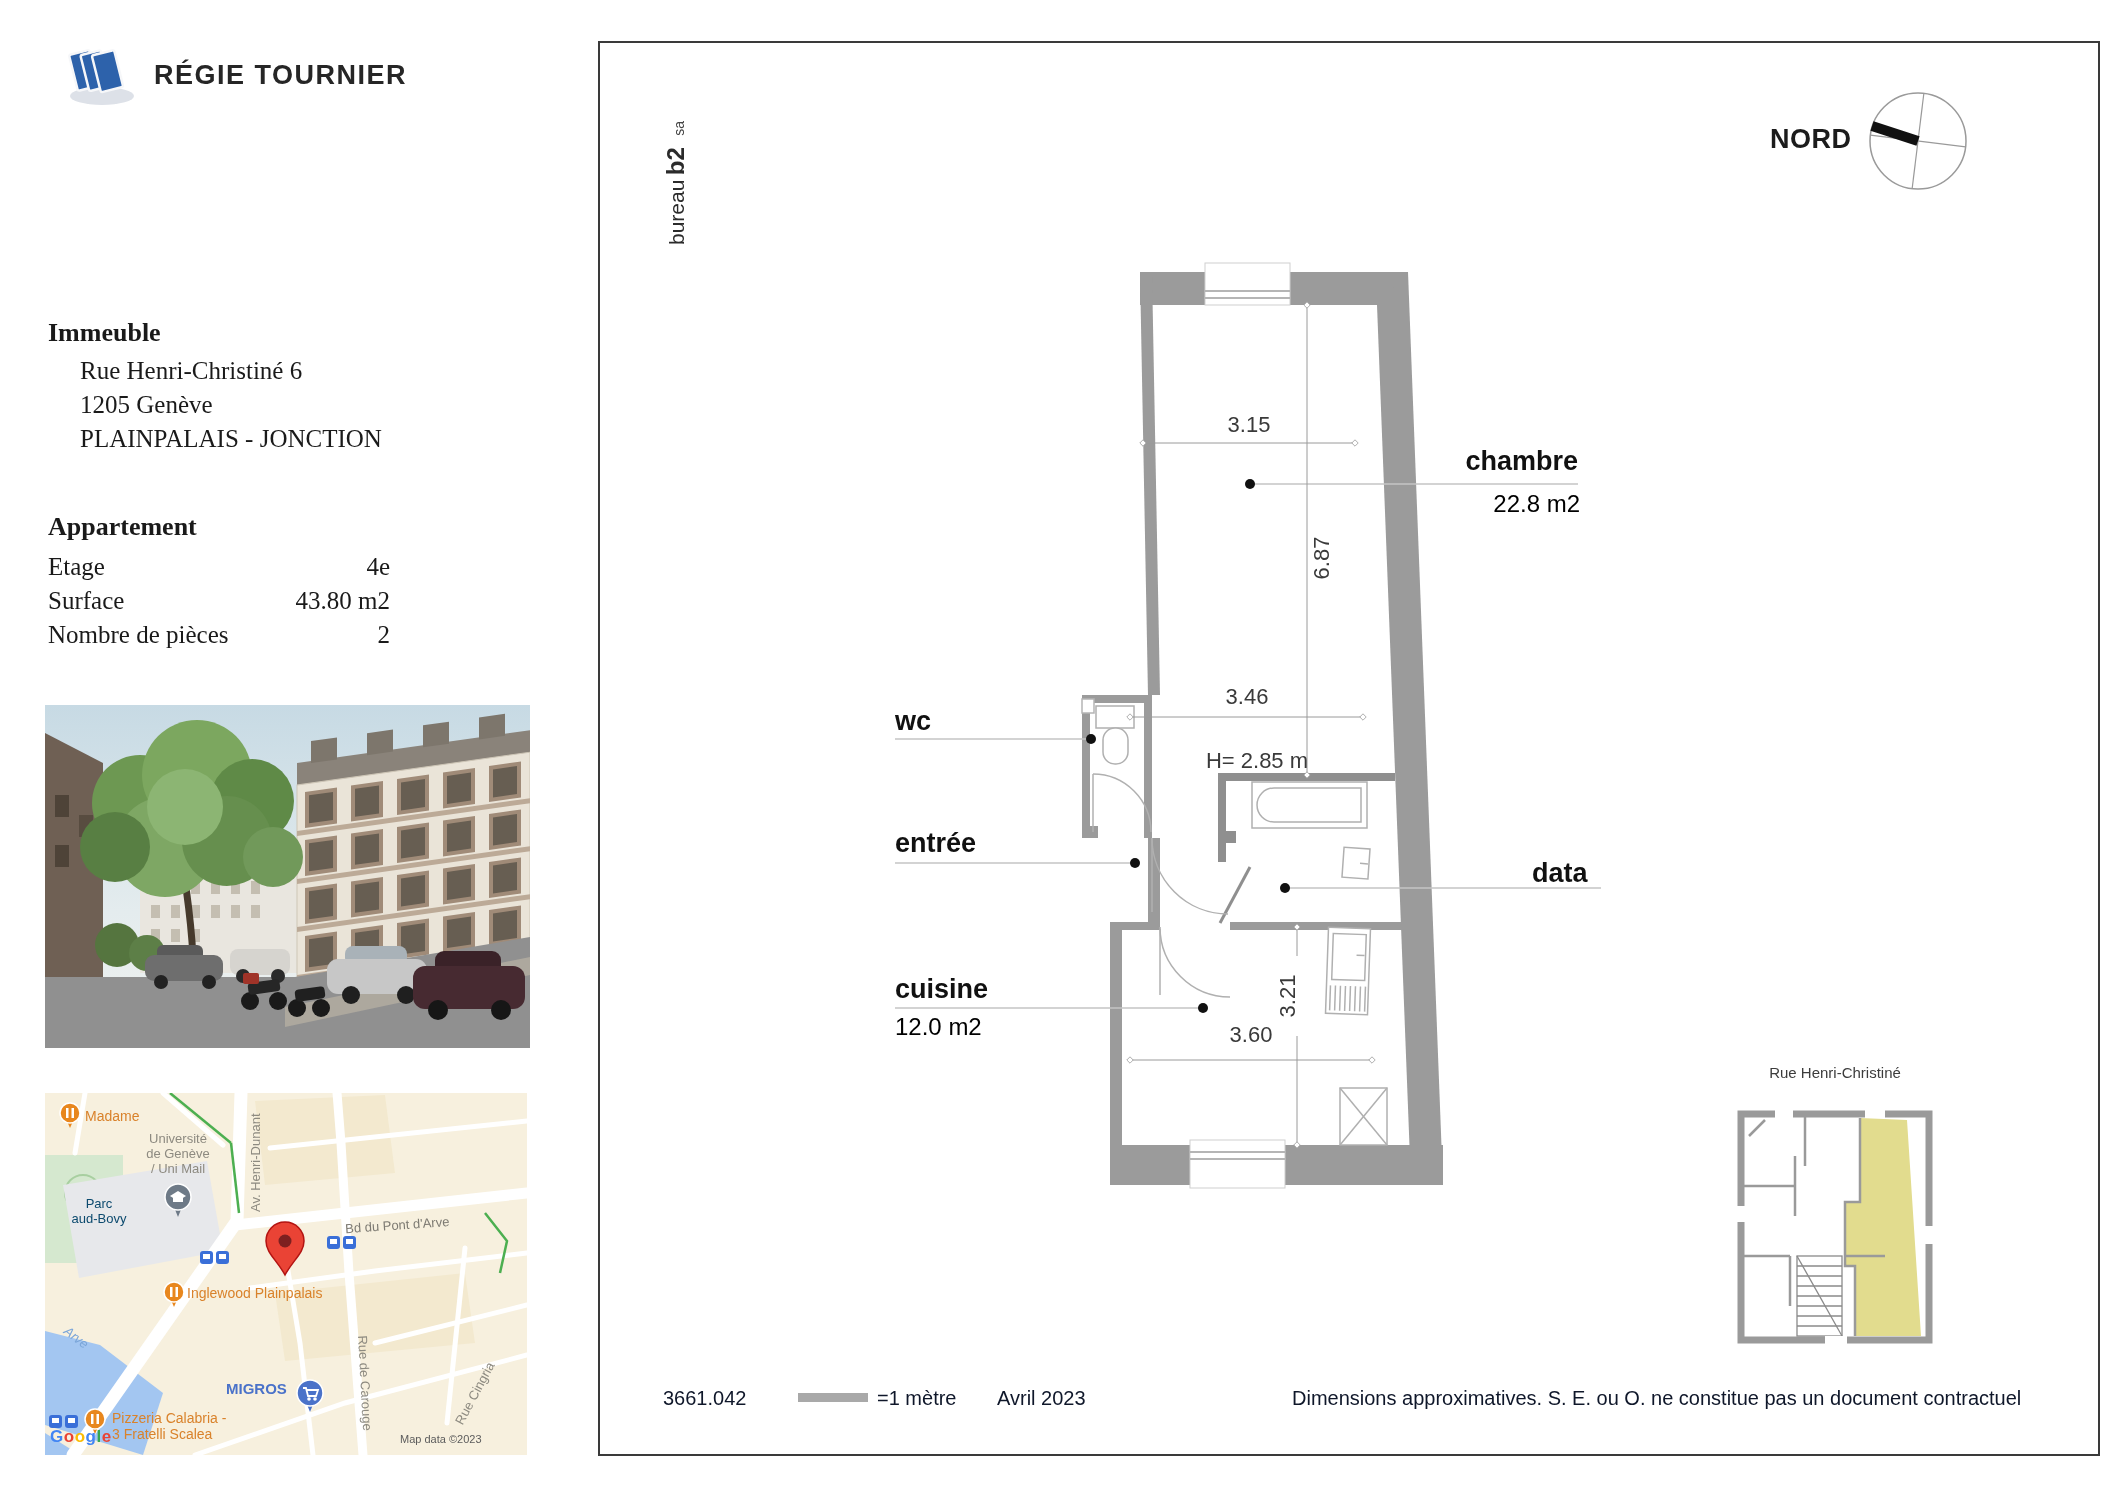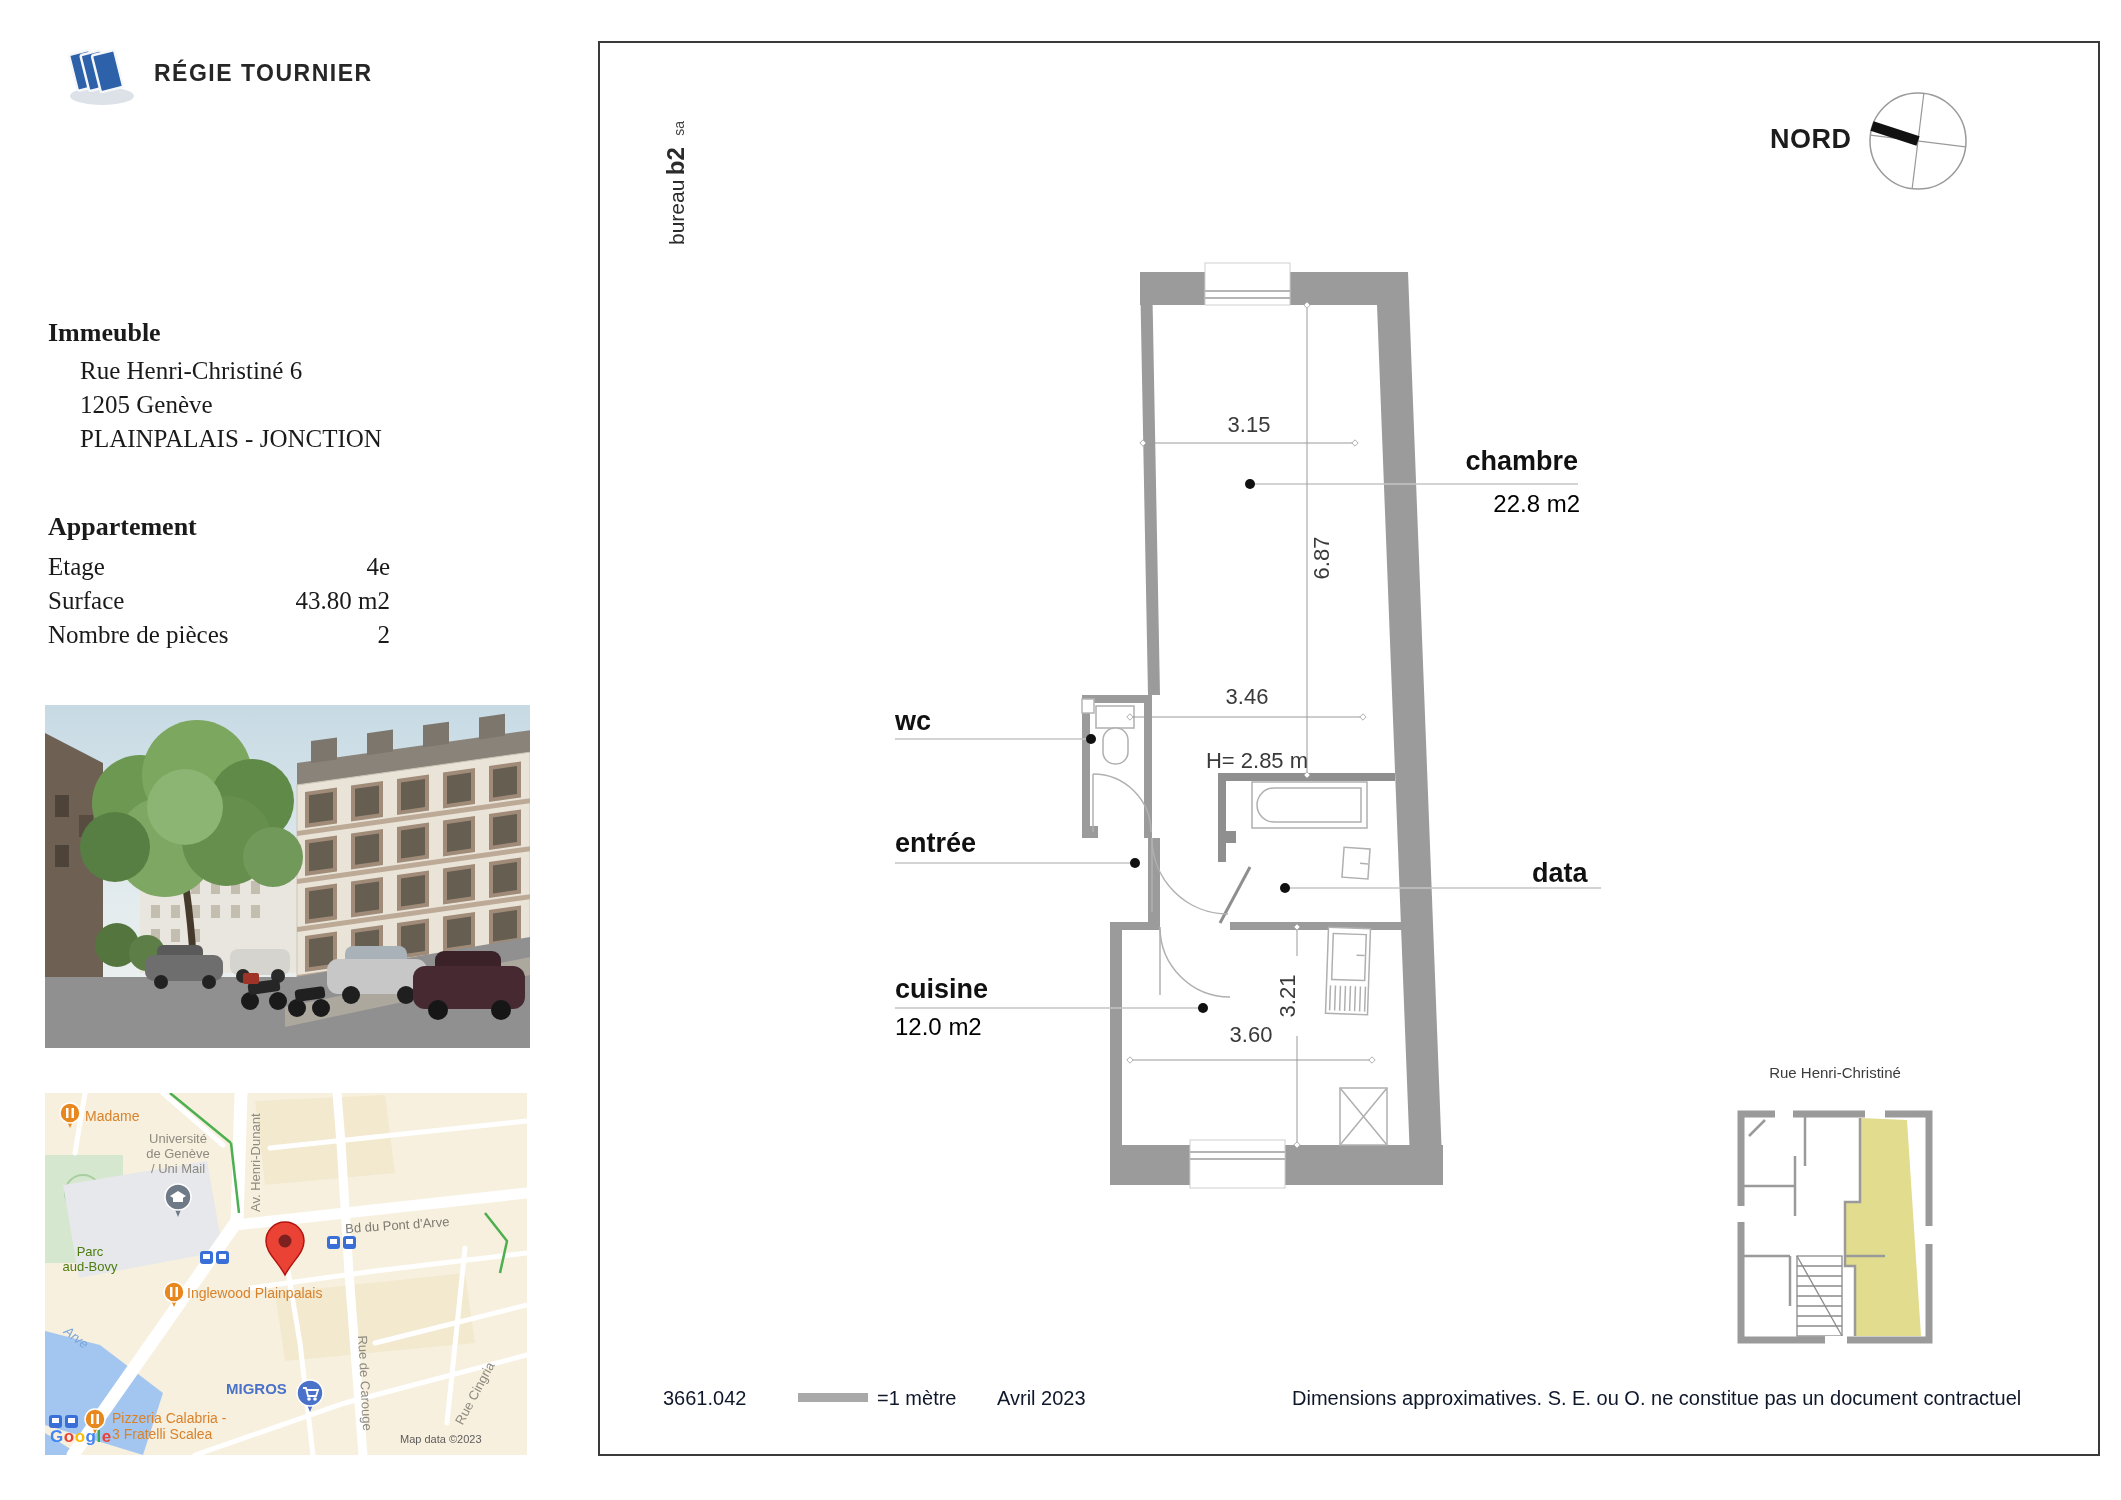--- a/index.html
+++ b/index.html
@@ -9,21 +9,21 @@
   .frame{position:absolute;left:598px;top:41px;width:1502px;height:1415px;
          border:2px solid #3a3a3a;box-sizing:border-box;}
   
   .serif{font-family:"Liberation Serif",serif;}
   .blk-title{font-weight:bold;font-size:26px;}
   .blk-lines{font-size:25px;line-height:34px;}
   .app-row{position:absolute;left:48px;width:342px;font-family:"Liberation Serif",serif;
            font-size:25px;}
   .app-row .val{float:right;}
   
-  .logo-text{font-weight:bold;font-size:23px;letter-spacing:1.5px;color:#262626;}
+  .logo-text{font-weight:bold;font-size:27px;letter-spacing:1.5px;color:#262626;}
   
   .vtext{position:absolute;left:662px;top:245px;transform:rotate(-90deg);
          transform-origin:0 0;width:170px;white-space:nowrap;color:#2b2b2b;}
   .vtext .b1{font-size:21px;}
   .vtext .b2{font-size:24px;font-weight:bold;}
   .vtext .b3{font-size:14px;color:#444;margin-left:7px;}
   
   .room-lbl{position:absolute;font-weight:bold;font-size:27px;color:#111;}
   .area-lbl{position:absolute;font-size:24px;color:#000000;}
   .dim-lbl{position:absolute;font-size:22px;color:#3a3a3a;text-align:center;}
@@ -297,21 +297,21 @@
     <g>
       <path d="M240,129 C229,129 221,138 221,148 C221,160 232,167 240,182 C248,167 259,160 259,148 C259,138 251,129 240,129 Z" fill="#ea4335" stroke="#b31412" stroke-width="1.5"></path>
       <circle cx="240" cy="148" r="6.5" fill="#7d2020"></circle>
     </g>
   </svg>
   
   <div class="maplbl poi" style="left:40px;top:15px;">Madame</div>
   <div class="maplbl" style="left:83px;top:38px;width:100px;text-align:center;">Université
 de Genève
 / Uni Mail</div>
-  <div class="maplbl" style="left:9px;top:103px;width:72px;text-align:center;color:#4d7c0f;margin-top:48px;">Parc
+  <div class="maplbl" style="left:18px;top:103px;width:72px;text-align:center;color:#0c4a6e;">Parc
 aud-Bovy</div>
   <div class="maplbl" style="left:203px;top:119px;width:130px;transform:rotate(-90deg);transform-origin:0 0;">Av. Henri-Dunant</div>
   <div class="maplbl" style="left:300px;top:123px;width:150px;font-weight:500;color:#7d7a72;transform:rotate(-4deg);">Bd du Pont d'Arve</div>
   <div class="maplbl poi" style="left:142px;top:192px;">Inglewood Plainpalais</div>
   <div class="maplbl" style="left:18px;top:237px;color:#7aa5d8;font-style:italic;transform:rotate(38deg);">Arve</div>
   <div class="maplbl" style="left:181px;top:287px;color:#4a72c9;font-weight:bold;font-size:15px;">MIGROS</div>
   <div class="maplbl poi" style="left:67px;top:317px;line-height:1.15;">Pizzeria Calabria -
 3 Fratelli Scalea</div>
   <div class="maplbl" style="left:325px;top:242px;width:110px;transform:rotate(87deg);transform-origin:0 0;">Rue de Carouge</div>
   <div class="maplbl" style="left:407px;top:327px;width:90px;transform:rotate(-62deg);transform-origin:0 0;">Rue Cingria</div>

